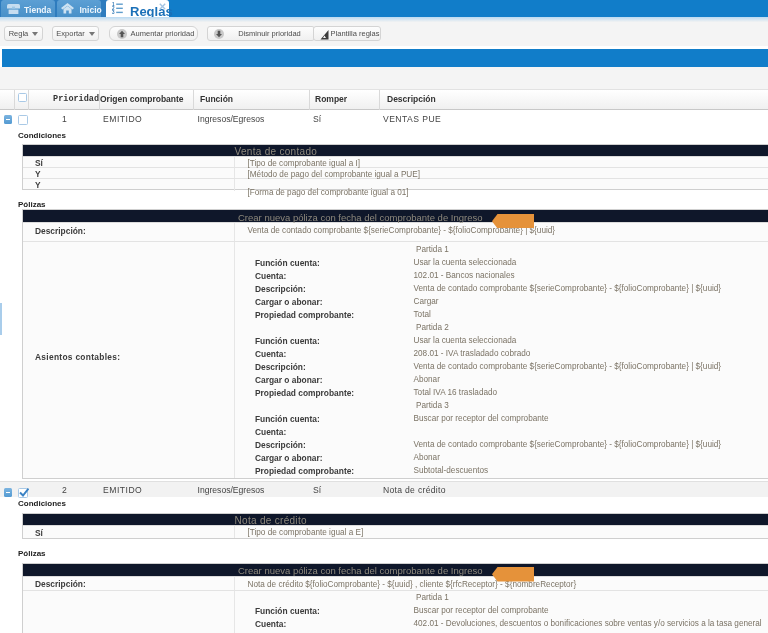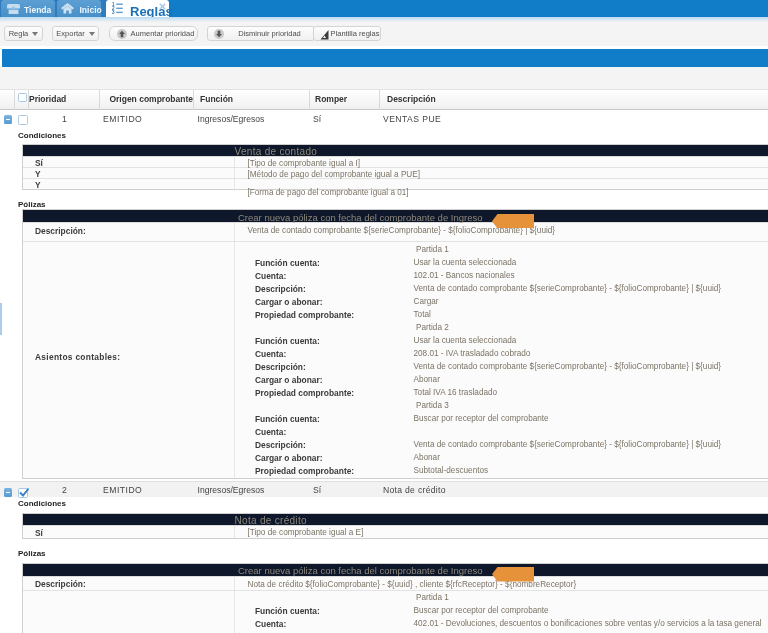--- a/index.html
+++ b/index.html
@@ -130,24 +130,24 @@
   </div>
   <div id="whitegap" class="abs"></div>
   <div id="blueband" class="abs"></div>
   <div id="grayband" class="abs"></div>
 
   <div id="gridheader" class="abs">
     <div class="hcell" style="left:0;width:15px;"></div>
     <div class="hcell" style="left:15px;width:14px;">
       <div class="cb" style="left:2.5px;top:2.5px;"></div>
     </div>
-    <div class="hcell" style="left:29px;width:71px;text-align:left;">
+    <div class="hcell" style="left:29px;width:71px;text-align:right;font-family:Liberation Mono, monospace;">
         <span>Prioridad</span>
       </div>
-    <div class="hcell" style="left:100px;width:94px;text-align:right;">
+    <div class="hcell" style="left:100px;width:94px;text-align:left;">
         <span>Origen comprobante</span>
       </div>
     <div class="hcell" style="left:194px;width:116px;padding-left:6px;">
         <span>Función</span>
       </div>
     <div class="hcell" style="left:310px;width:70px;padding-left:5px;">
         <span>Romper</span>
       </div>
     <div class="hcell" style="left:380px;width:388px;padding-left:7px;border-right:none;">
         <span>Descripción</span>

